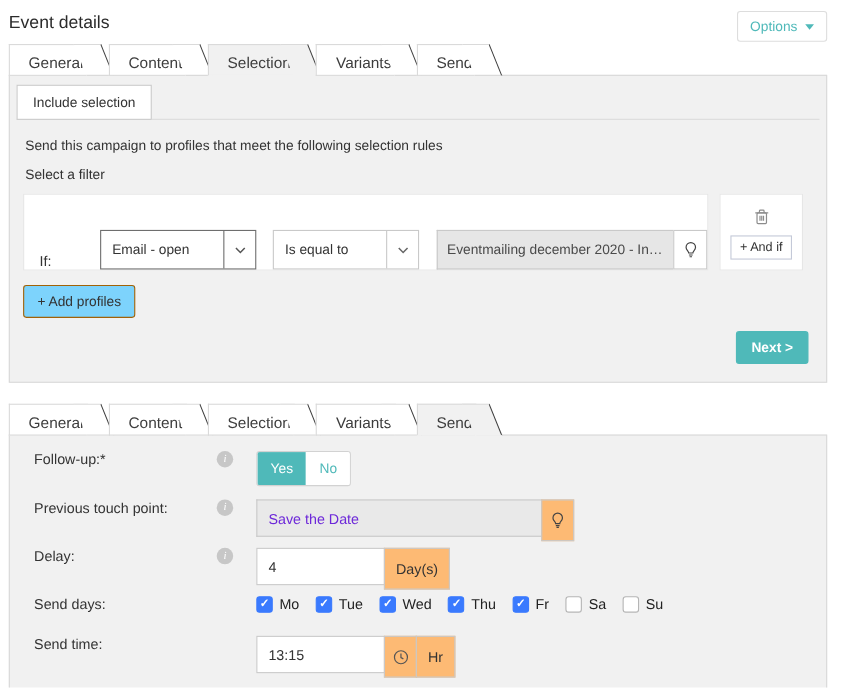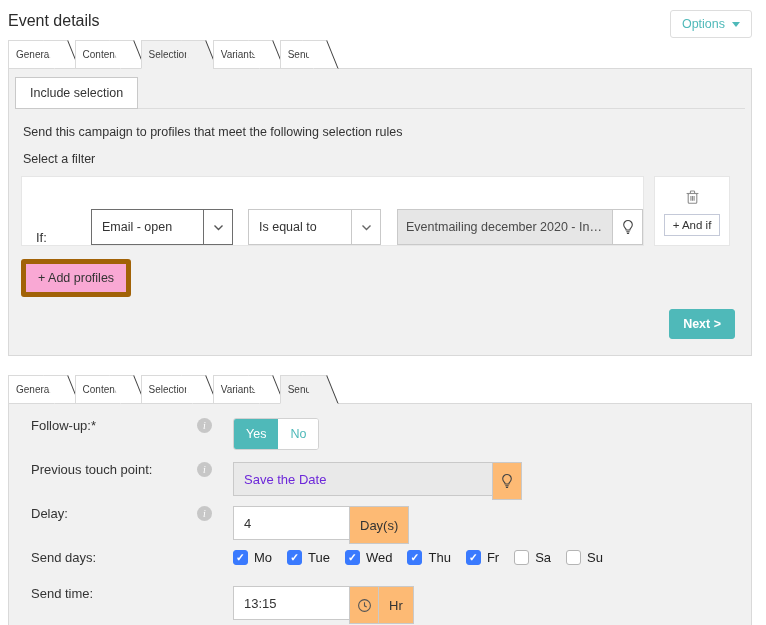--- a/index.html
+++ b/index.html
@@ -17,21 +17,21 @@
     display:inline-flex; align-items:center; gap:7px; background:#fff;
     border:1px solid #ddd; border-radius:3px; padding:6px 11px;
     color:var(--teal); font-size:12.5px; cursor:pointer;
   }
   .caret-down { width:0; height:0; border-left:4px solid transparent; border-right:4px solid transparent; border-top:5px solid var(--teal); }
 
   
   .tabrow { display:flex; position:relative; z-index:2; margin-bottom:-1px; padding-left:0; }
   .tab {
     position:relative; background:#fff; border:1px solid #dadada; border-right:none;
-    height:29px; padding:8px 4px 0 7px; font-size:10px; color:#3d3d3d;
+    height:29px; padding:8px 4px 0 17px; font-size:14px; color:#3d3d3d;
     margin-right:19px; cursor:pointer; white-space:nowrap;
   }
   .tab::after {
     content:""; position:absolute; top:-1px; bottom:-1px; right:-12px; width:24px;
     background:inherit; border:1px solid; border-color:inherit; border-left:none;
     transform:skewX(22deg); transform-origin:0 0;
   }
   .tab.active { background:#f1f1f1; border-bottom-color:#f1f1f1; }
 
   
@@ -76,21 +76,21 @@
   .bulb-addon { width:31px; border:1px solid #c9c9c9; background:#fff; display:flex; align-items:center; justify-content:center; cursor:pointer; }
   .trash-btn { background:none; border:none; margin-left:16px; padding:2px; cursor:pointer; display:flex; }
 
   .filter-side {
     background:#fff; border:1px solid #e6e6e6; width:76px; height:70px;
     display:flex; flex-direction:column; align-items:center; justify-content:center; gap:7px;
   }
   .and-if-btn { background:#fff; border:1px solid #c4c9d8; font-size:11.5px; color:#333; padding:4px 8px; cursor:pointer; }
 
   .add-profiles-btn {
-    margin:13px 0 0 6px; background:#f9a8d4; border:5px solid #a16207; border-radius:3px;
+    margin:13px 0 0 6px; background:#7dd3fc; border:1px solid #a16207; border-radius:3px;
     padding:7px 12px; font-size:12.5px; color:#333; cursor:pointer;
   }
   .next-row { display:flex; justify-content:flex-end; margin:12px 10px 0 0; }
   .next-btn {
     background:var(--teal); border:1px solid var(--teal); border-radius:3px; color:#fff;
     font-size:12.5px; font-weight:bold; padding:7px 13px; cursor:pointer;
   }
 
   
   .frow { display:flex; align-items:flex-start; margin:0 0 10px 0; min-height:34px; }

